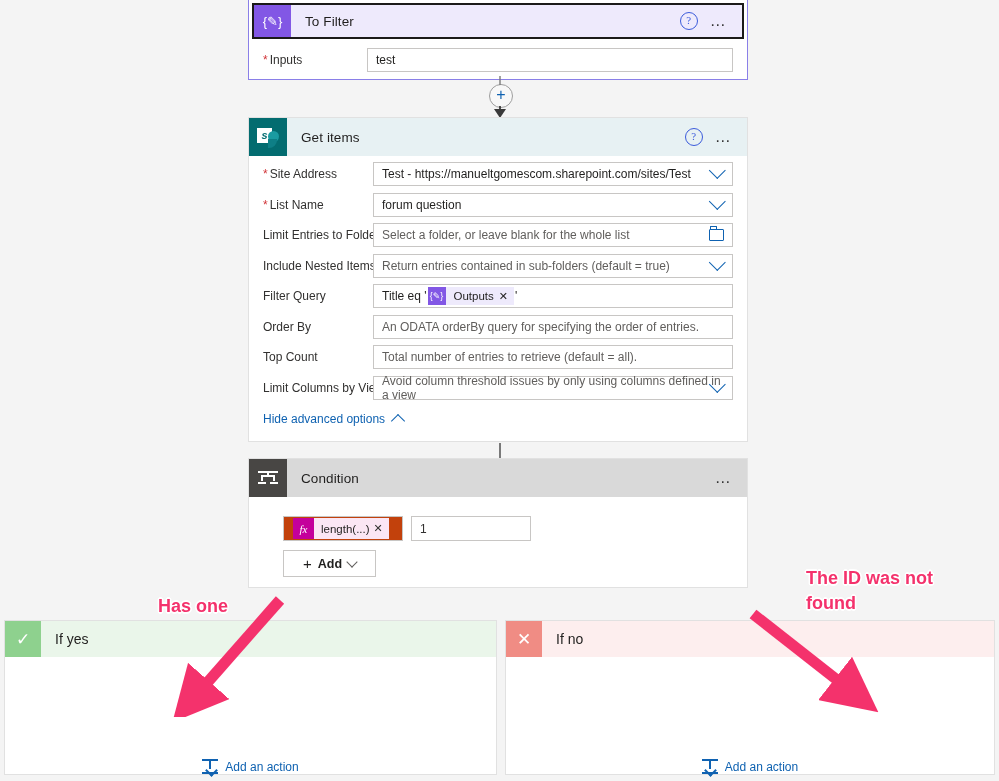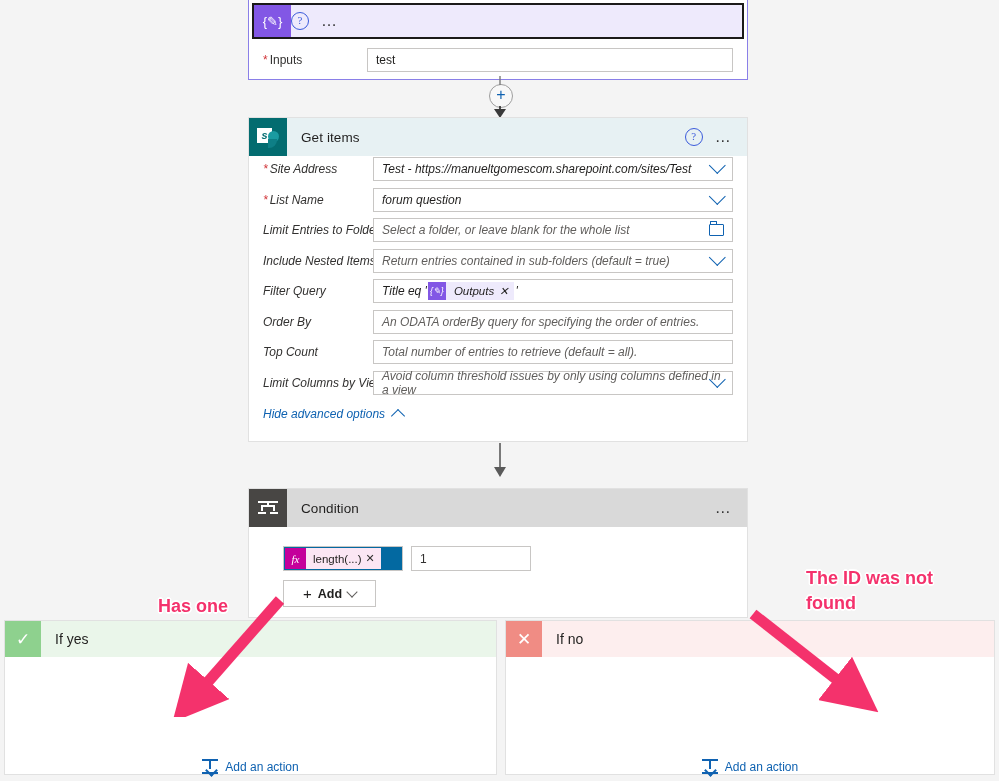--- a/index.html
+++ b/index.html
@@ -185,21 +185,21 @@
     background: #1a9ba1;
     border-radius: 50%;
   }
   .sp-glyph .tail {
     position: absolute;
     right: 2px; bottom: -1px;
     width: 9px; height: 9px;
     background: #0e7f86;
     border-radius: 0 0 8px 0;
   }
-  .gi-fields { padding-top: 1px; font-style: italic; }
+  .gi-fields { padding-top: 6px; }
   .gi-fields .field-row { margin-bottom: 6.5px; }
   .gi-fields .field-label { width: 110px; flex: 0 0 110px; }
 
   
   .token {
     display: inline-flex;
     align-items: center;
     background: #eeeafc;
     height: 18px;
     margin: 0 1px;
@@ -238,21 +238,21 @@
     width: 9px; height: 9px;
     border-left: 1.4px solid #0f62b1;
     border-top: 1.4px solid #0f62b1;
     transform: rotate(45deg);
     margin-top: 3px;
   }
 
   
   #condition-card {
     left: 248px;
-    top: 488px;
+    top: 458px;
     width: 500px;
     height: 130px;
   }
   #condition-header { background: #d9d9d9; }
   #condition-header .card-icon { background: #484644; }
   .cond-glyph { position: relative; width: 20px; height: 18px; }
   .cond-glyph .bar {
     position: absolute; left: 0; top: 2px;
     width: 20px; height: 2.2px; background: #fff;
   }
@@ -284,24 +284,25 @@
   .cond-body { padding: 19px 0 0 34px; }
   .cond-row {
     display: flex;
     align-items: center;
     gap: 8px;
   }
   .cond-expr {
     width: 120px;
     height: 25px;
     border: 1px solid #c8c6c4;
-    background: #0369a1;
-    display: flex;
-    align-items: center;
-    box-sizing: border-box;
+    background: #c2410c;
+    display: flex;
+    align-items: center;
+    box-sizing: border-box;
+    padding-left: 8px;
   }
   .fx-chip {
     display: inline-flex;
     align-items: center;
     background: #fbe6f4;
     height: 21px;
     margin-left: 1px;
   }
   .fx-chip .fx-icon {
     width: 21px; height: 21px;
@@ -469,20 +470,21 @@
   .arrow-svg { position: absolute; pointer-events: none; }
 </style>
 </head>
 <body>
 
 <div class="card" id="to-filter-card">
   <div class="card-header" id="to-filter-header">
     <div class="card-icon">
       <span class="compose-glyph">{✎}</span>
     </div>
+    <div class="card-title">To Filter</div>
     <div class="header-actions">
       <div class="help-icon">?</div>
       <div class="ellipsis">…</div>
     </div>
   </div>
   <div style="padding-top:9px;">
     <div class="field-row">
       <div class="field-label">
         <span class="req-star">*</span><span>Inputs</span>
       </div>

